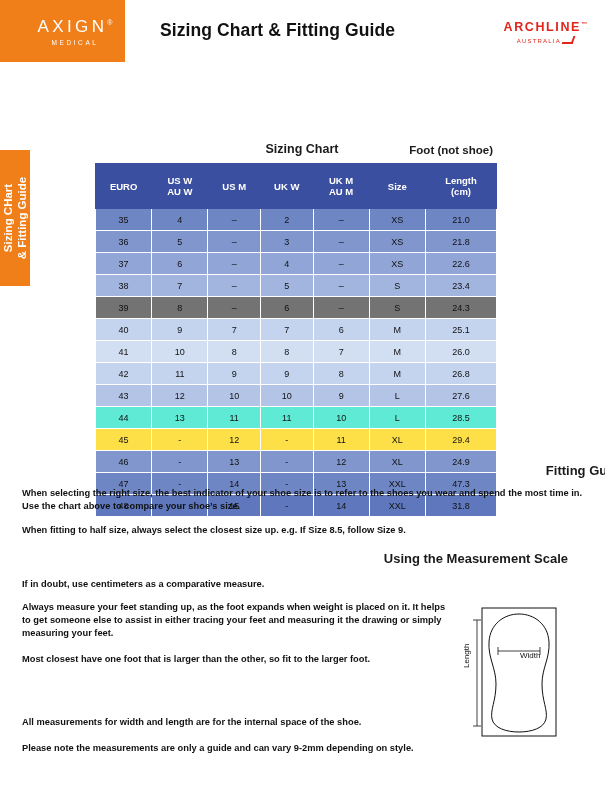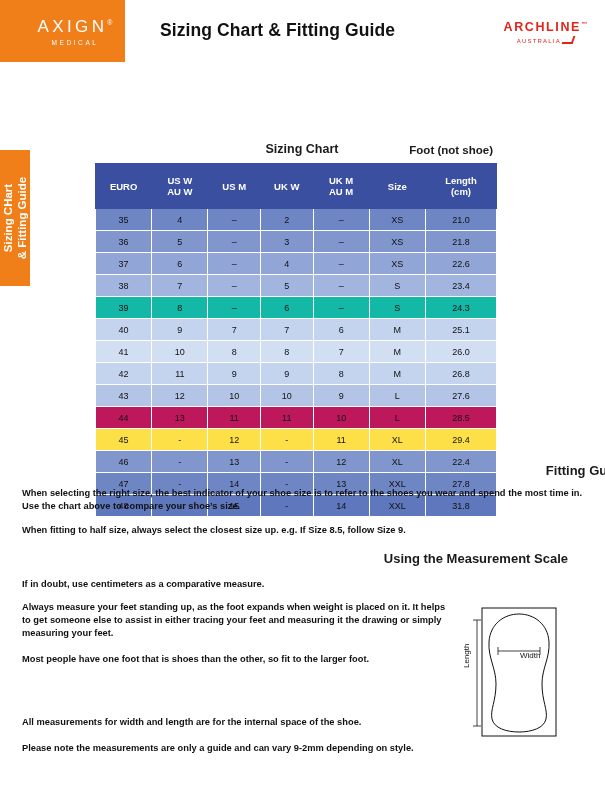--- a/index.html
+++ b/index.html
@@ -294,21 +294,21 @@
         </tr>
         <tr style="background: rgb(162, 181, 222);">
           <td class="euro">38</td>
           <td>7</td>
           <td>–</td>
           <td>5</td>
           <td>–</td>
           <td>S</td>
           <td>23.4</td>
         </tr>
-        <tr style="background: #14b8a6;">
+        <tr style="background: #737373;">
           <td class="euro">39</td>
           <td>8</td>
           <td>–</td>
           <td>6</td>
           <td>–</td>
           <td>S</td>
           <td>24.3</td>
         </tr>
         <tr style="background: rgb(196, 211, 238);">
           <td class="euro">40</td>
@@ -339,21 +339,21 @@
         </tr>
         <tr style="background: rgb(179, 196, 230);">
           <td class="euro">43</td>
           <td>12</td>
           <td>10</td>
           <td>10</td>
           <td>9</td>
           <td>L</td>
           <td>27.6</td>
         </tr>
-        <tr style="background: #be185d;">
+        <tr style="background: #5eead4;">
           <td class="euro">44</td>
           <td>13</td>
           <td>11</td>
           <td>11</td>
           <td>10</td>
           <td>L</td>
           <td>28.5</td>
         </tr>
         <tr style="background: #fde047;">
           <td class="euro">45</td>
@@ -364,30 +364,30 @@
           <td>XL</td>
           <td>29.4</td>
         </tr>
         <tr style="background: rgb(128, 150, 205);">
           <td class="euro">46</td>
           <td>-</td>
           <td>13</td>
           <td>-</td>
           <td>12</td>
           <td>XL</td>
-          <td>22.4</td>
+          <td>24.9</td>
         </tr>
         <tr style="background: rgb(111, 134, 196);">
           <td class="euro">47</td>
           <td>-</td>
           <td>14</td>
           <td>-</td>
           <td>13</td>
           <td>XXL</td>
-          <td>27.8</td>
+          <td>47.3</td>
         </tr>
         <tr style="background: rgb(95, 120, 189);">
           <td class="euro">48</td>
           <td>-</td>
           <td>15</td>
           <td>-</td>
           <td>14</td>
           <td>XXL</td>
           <td>31.8</td>
         </tr>
@@ -397,21 +397,21 @@
 
 <div class="section-title" id="fitting-title">Fitting Guide</div>
 <div class="para" id="fitting-p1">
   <span>When selecting the right size, the </span><b>best</b><span> indicator of your shoe size is to refer to the shoes you wear and spend the most time in. Use the chart above to compare your shoe’s size.</span>
 </div>
 <div class="para" id="fitting-p2">When fitting to half size, always select the closest size up. e.g. If Size 8.5, follow Size 9.</div>
 
 <div class="section-title" id="scale-title">Using the Measurement Scale</div>
 <div class="para" id="scale-p1">If in doubt, use centimeters as a comparative measure.</div>
 <div class="para" id="scale-p2">Always measure your feet standing up, as the foot expands when weight is placed on it. It helps to get someone else to assist in either tracing your feet and measuring it the drawing or simply measuring your feet.</div>
-<div class="para" id="scale-p3">Most people have one foot that is shoes than the other, so fit to the larger foot.</div>
+<div class="para" id="scale-p3">Most closest have one foot that is larger than the other, so fit to the larger foot.</div>
 <div class="para" id="scale-p4">All measurements for width and length are for the internal space of the shoe.</div>
 <div class="para" id="scale-p5">Please note the measurements are only a guide and can vary 9-2mm depending on style.</div>
 
 <div class="foot-diagram">
   <svg width="118" height="132" viewBox="0 0 118 132">
     <rect x="14" y="2" width="74" height="128" fill="none" stroke="#111" stroke-width="1"></rect>
     <path d="M51,8 C66,8 80,18 81,36 C82,52 74,62 74,78 C74,95 80,104 78,113 C76,122 64,126 51,126 C38,126 26,122 24,113 C22,104 28,95 28,78 C28,62 20,52 21,36 C22,18 36,8 51,8 Z" fill="none" stroke="#111" stroke-width="1"></path>
     <line x1="30" y1="45" x2="72" y2="45" stroke="#111" stroke-width="0.8"></line>
     <line x1="30" y1="41" x2="30" y2="49" stroke="#111" stroke-width="0.8"></line>
     <line x1="72" y1="41" x2="72" y2="49" stroke="#111" stroke-width="0.8"></line>

